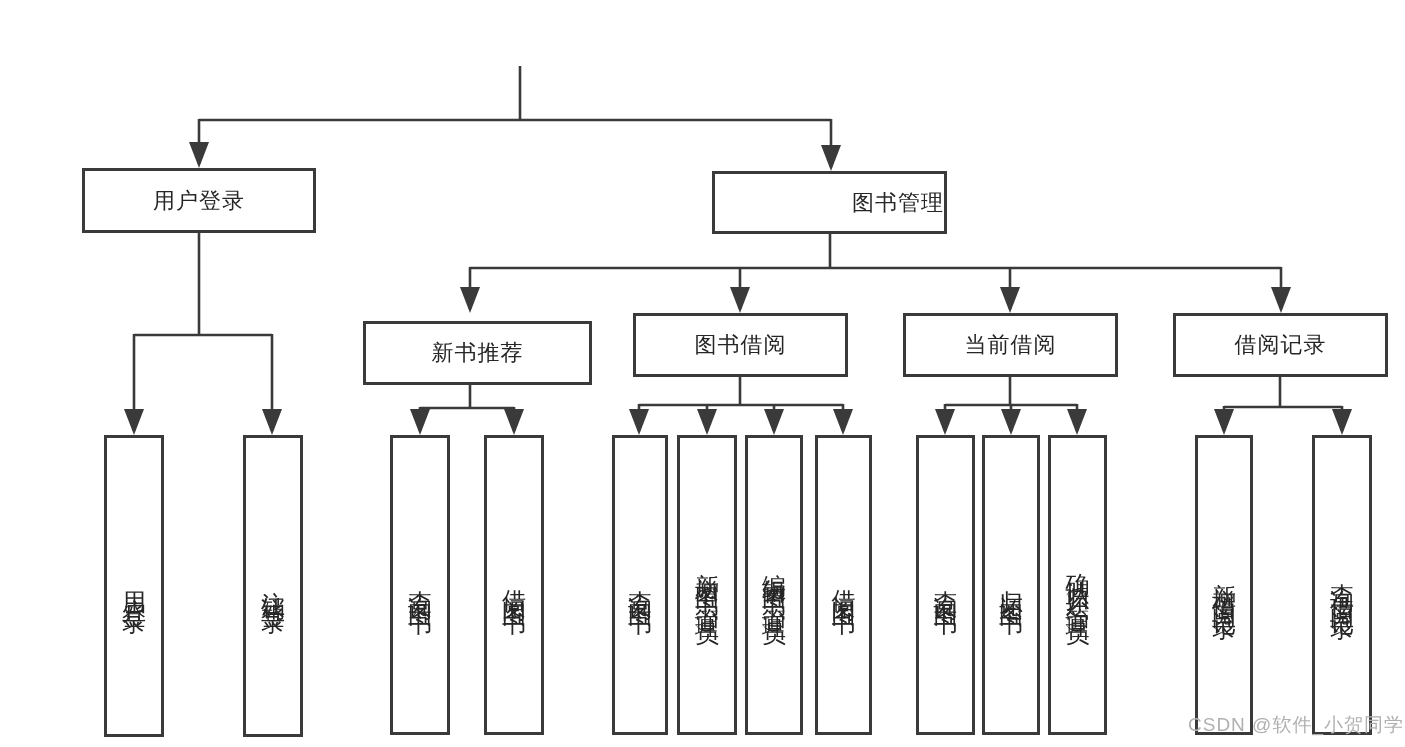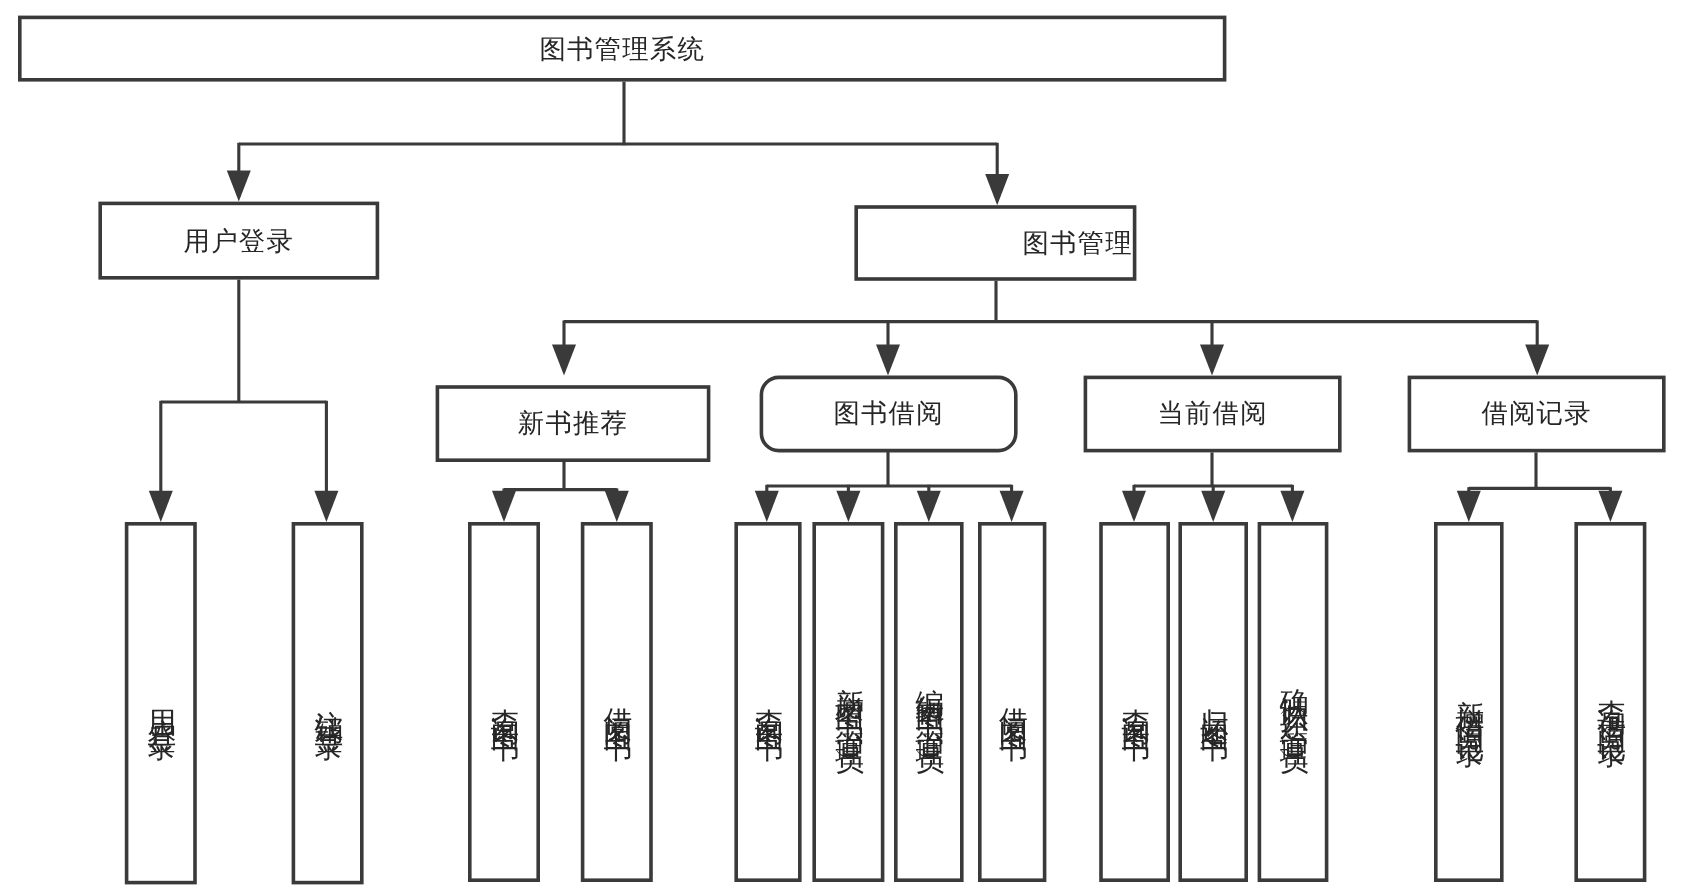--- a/index.html
+++ b/index.html
@@ -43,21 +43,21 @@
     text-orientation: mixed;
     letter-spacing: 7px;
     line-height: 1;
     white-space: nowrap;
   }
   
   .n-root      { left: 15px;   top: 13px;  width: 1007px; height: 55px; }
   .n-userlogin { left: 82px;   top: 168px; width: 234px;  height: 65px; }
   .n-bookmgmt  { left: 712px;  top: 171px; width: 235px;  height: 63px; justify-content: flex-end; }
   .n-recommend { left: 363px;  top: 321px; width: 229px;  height: 64px; }
-  .n-borrow    { left: 633px;  top: 313px; width: 215px;  height: 64px; border-radius: 16px; }
+  .n-borrow    { left: 633px;  top: 313px; width: 215px;  height: 64px; }
   .n-current   { left: 903px;  top: 313px; width: 215px;  height: 64px; }
   .n-records   { left: 1173px; top: 313px; width: 215px;  height: 64px; align-items: center; }
 
   .n-ul1 { left: 104px;  top: 435px; width: 60px; height: 302px; }
   .n-ul2 { left: 243px;  top: 435px; width: 60px; height: 302px; }
   .n-re1 { left: 390px;  top: 435px; width: 60px; height: 300px; }
   .n-re2 { left: 484px;  top: 435px; width: 60px; height: 300px; }
   .n-bo1 { left: 612px;  top: 435px; width: 56px; height: 300px; }
   .n-bo2 { left: 677px;  top: 435px; width: 60px; height: 300px; }
   .n-bo3 { left: 745px;  top: 435px; width: 58px; height: 300px; }
@@ -145,23 +145,20 @@
       <polygon points="764,409 784,409 774,435"></polygon>
       <polygon points="833,409 853,409 843,435"></polygon>
       <polygon points="935,409 955,409 945,435"></polygon>
       <polygon points="1001,409 1021,409 1011,435"></polygon>
       <polygon points="1067,409 1087,409 1077,435"></polygon>
       <polygon points="1214,409 1234,409 1224,435"></polygon>
       <polygon points="1332,409 1352,409 1342,435"></polygon>
     </g>
   </svg>
 
-  <div class="node hbox n-root">
-    <span>图书管理系统</span>
-  </div>
 
   <div class="node hbox n-userlogin">
     <span>用户登录</span>
   </div>
   <div class="node hbox n-bookmgmt">
     <span>图书管理</span>
   </div>
 
   <div class="node hbox n-recommend">
     <span>新书推荐</span>
@@ -213,14 +210,15 @@
     <span class="vtext">确认归还（管理员）</span>
   </div>
 
   <div class="node vbox n-rc1">
     <span class="vtext">新增借阅记录</span>
   </div>
   <div class="node vbox n-rc2">
     <span class="vtext">查询借阅记录</span>
   </div>
 
+  <div class="watermark">CSDN @软件_小贺同学</div>
 
 </div>
 
 </body></html>

